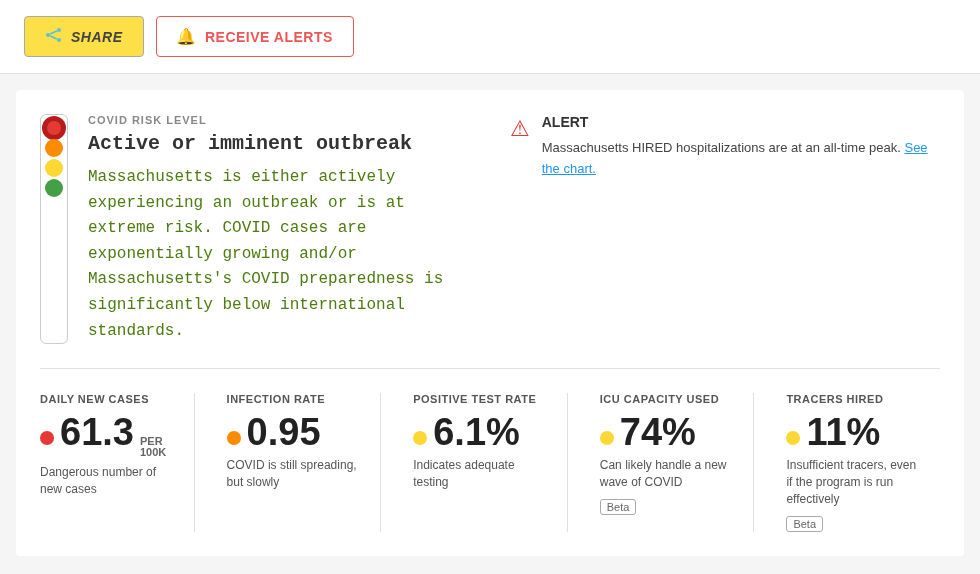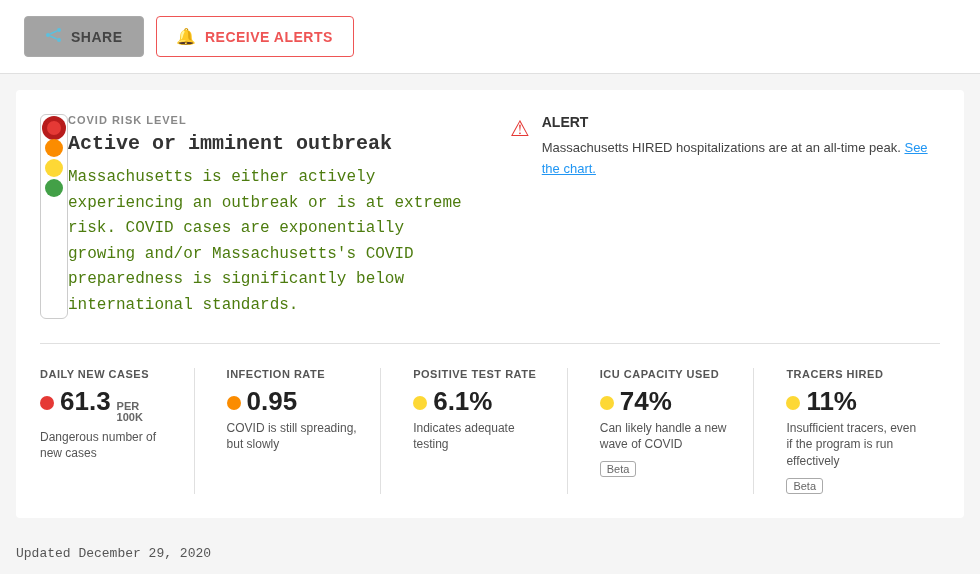--- a/index.html
+++ b/index.html
@@ -26,27 +26,28 @@
     .header-buttons {
       display: flex;
       gap: 12px;
     }
     .btn-share {
       display: flex;
       align-items: center;
       gap: 8px;
       padding: 10px 20px;
       border: 1.5px solid #aaa;
-      background: #a3a3a3;
+      background: #fde047;
       border-radius: 4px;
       font-size: 14px;
       font-weight: bold;
       color: #444;
       cursor: pointer;
       letter-spacing: 0.5px;
+      font-style: italic;
     }
     .btn-share .share-icon {
       color: #5bc0de;
       font-size: 16px;
     }
     .btn-alerts {
       display: flex;
       align-items: center;
       gap: 8px;
       padding: 10px 20px;
@@ -69,20 +70,21 @@
       padding: 24px;
     }
     .risk-alert-row {
       display: flex;
       gap: 40px;
       padding-bottom: 24px;
       border-bottom: 1px solid #e0e0e0;
     }
     .risk-section {
       display: flex;
+      gap: 20px;
       flex: 1;
       justify-content: space-between;
     }
     .traffic-light {
       display: flex;
       flex-direction: column;
       align-items: center;
       gap: 2px;
       padding: 4px;
       background: #fff;
@@ -177,21 +179,21 @@
       width: 14px;
       height: 14px;
       border-radius: 50%;
       flex-shrink: 0;
       margin-bottom: 2px;
     }
     .dot-red { background: #e53935; }
     .dot-orange { background: #fb8c00; }
     .dot-yellow { background: #fdd835; }
     .metric-value {
-      font-size: 26px;
+      font-size: 38px;
       font-weight: bold;
       color: #222;
       line-height: 1;
     }
     .metric-unit {
       font-size: 11px;
       color: #666;
       line-height: 1;
       font-weight: bold;
     }

